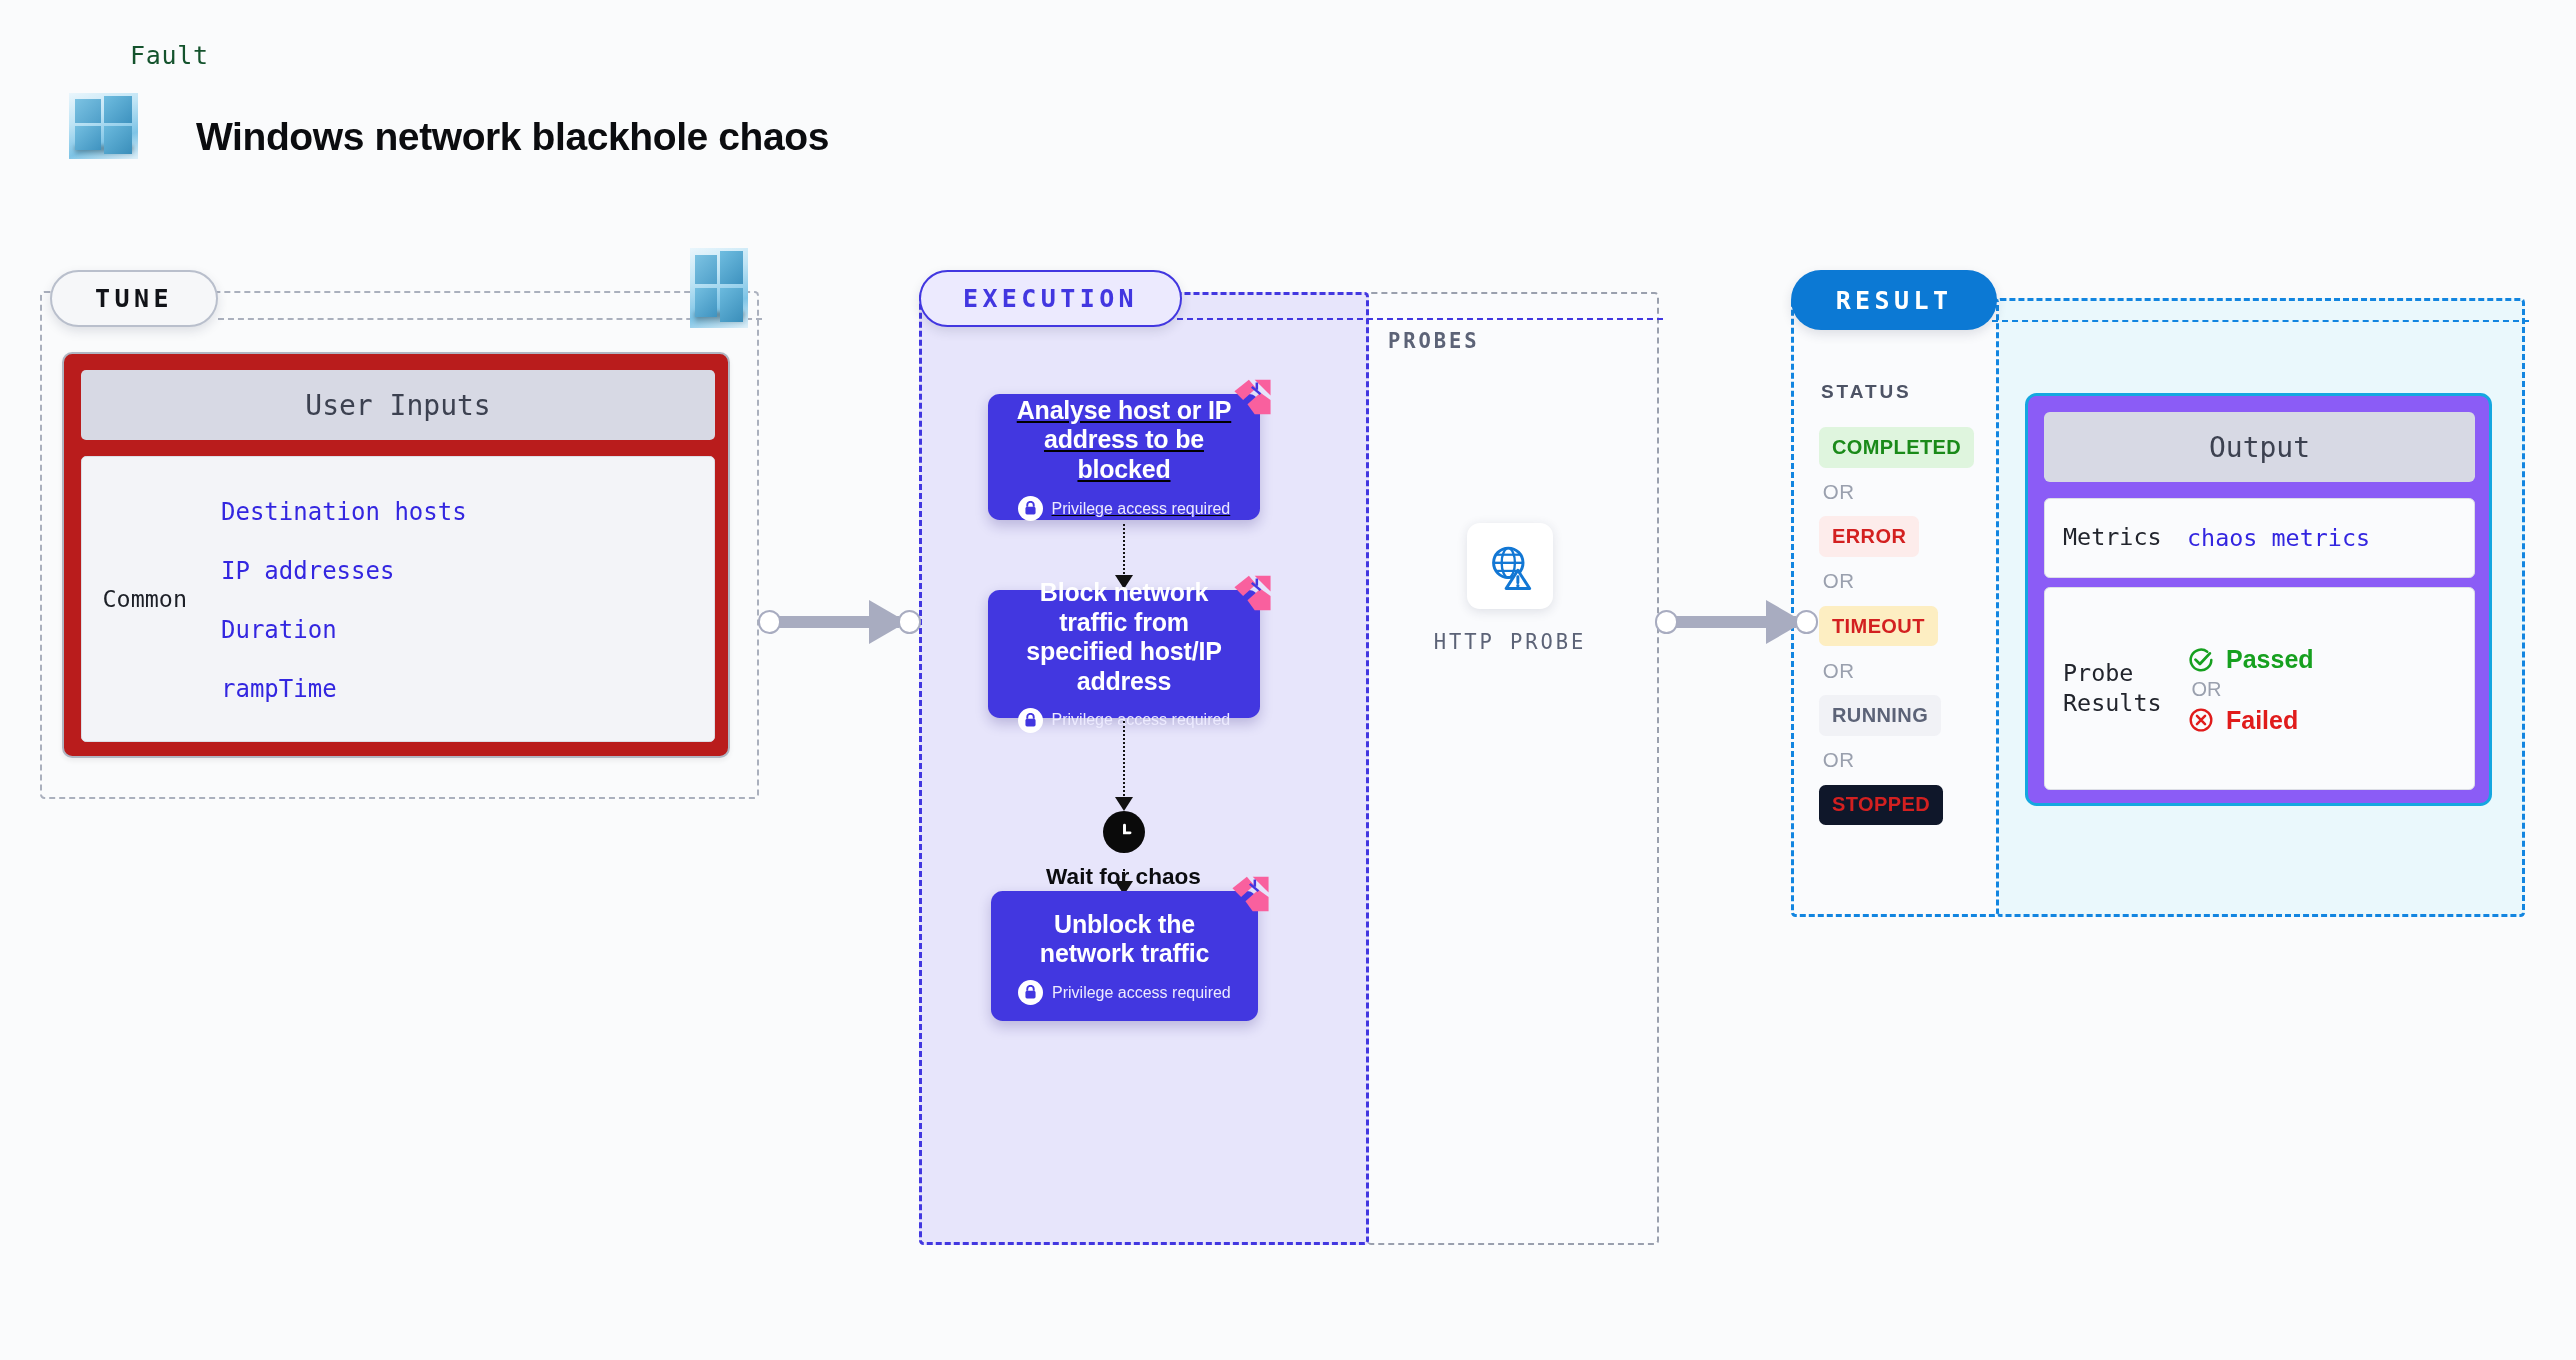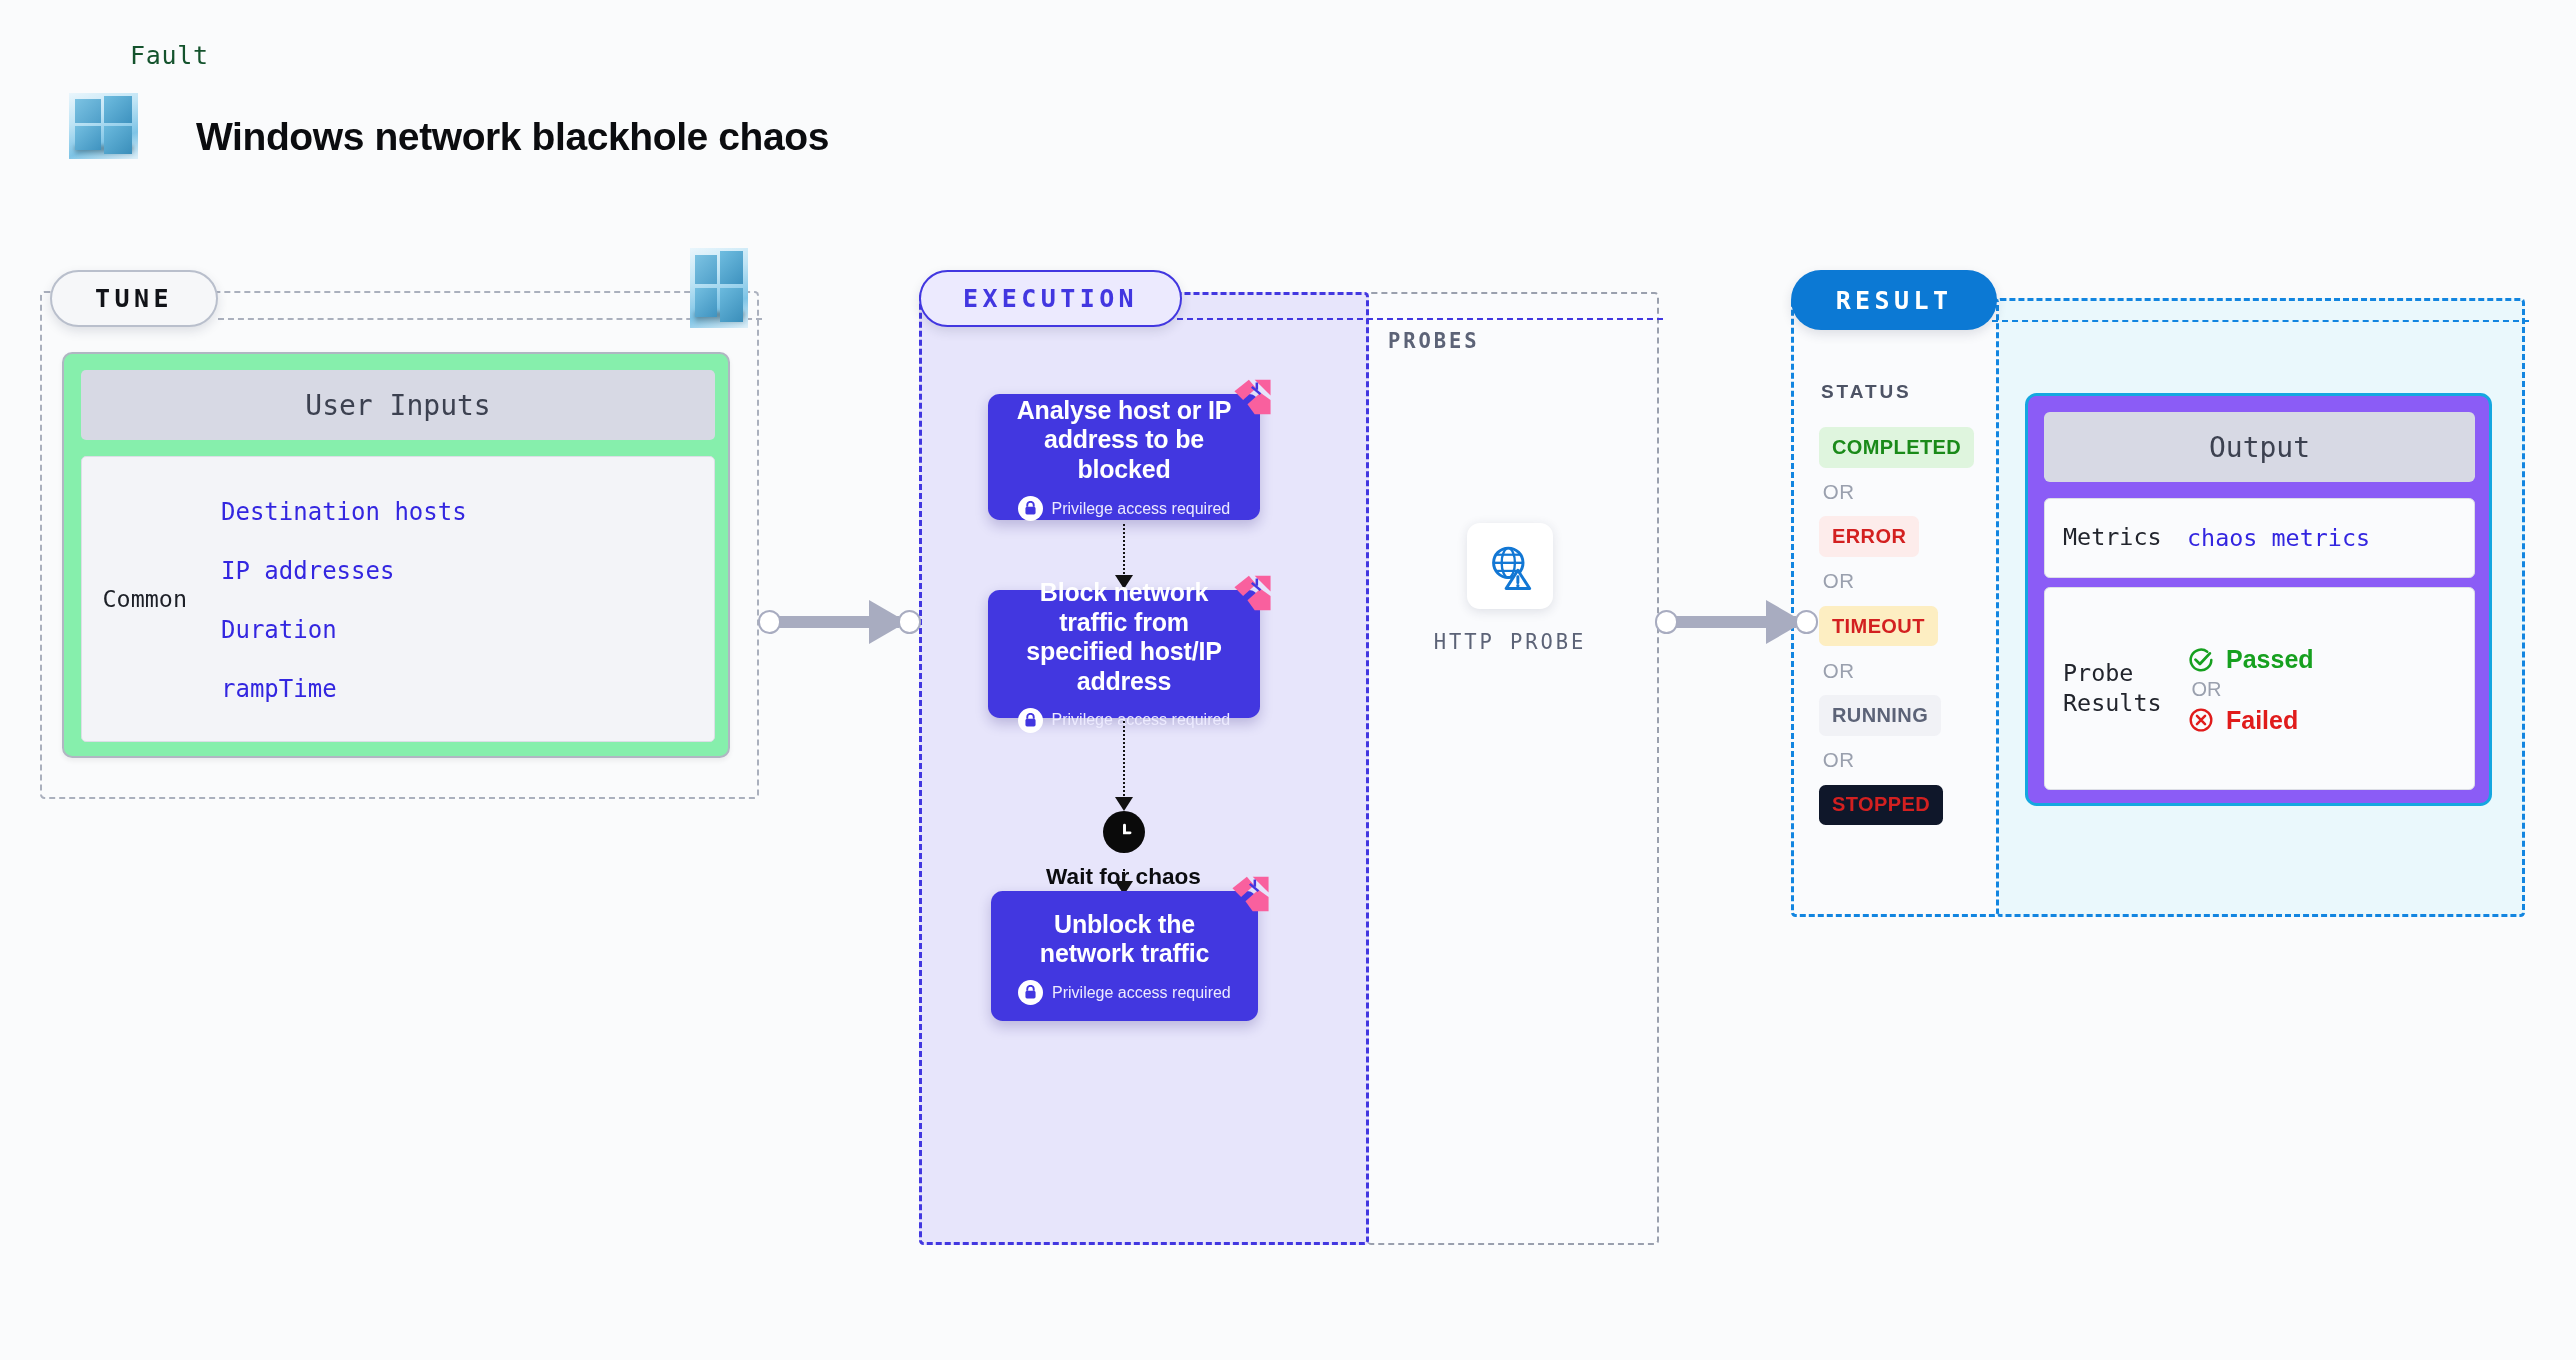--- a/index.html
+++ b/index.html
@@ -71,21 +71,21 @@
   .tail-tune   { left: 218px;  top: 318px; width: 544px;  border-top-color: #aab0bd; }
   .tail-exec   { left: 1177px; top: 318px; width: 486px;  border-top-color: #4237e0; }
   .tail-result { left: 1992px; top: 320px; width: 537px;  border-top-color: #1285e0; }
 
   
   .tune-badge { position: absolute; left: 690px; top: 248px; width: 58px; height: 80px; z-index: 7; }
 
   
   .ui-card {
     position: absolute; left: 62px; top: 352px; width: 668px; height: 406px;
-    background: #86efac; border: 2.9px solid #b0b6c2; border-radius: 10.2px;
+    background: #b91c1c; border: 2.9px solid #b0b6c2; border-radius: 10.2px;
     box-shadow: 0 2.2px 5.1px rgba(0,0,0,.06);
   }
   .ui-header {
     position: absolute; left: 17px; top: 16px; width: 634px; height: 70px;
     background: #d7d9e4; border-radius: 5.1px;
     display: flex; align-items: center; justify-content: center;
     font-family: "DejaVu Sans Mono", monospace; font-size: 28px; color: #3c4150; font-weight: 500;
   }
   .ui-body {
     position: absolute; left: 17px; top: 102px; width: 634px; height: 286px;
@@ -113,21 +113,21 @@
     color: #ffffff; font-weight: bold; font-size: 25px; line-height: 1.18;
     text-align: center; letter-spacing: -0.2px;
   }
   .step-priv { display: flex; align-items: center; gap: 8.8px; margin-top: 11.7px; }
   .lock-badge {
     width: 25px; height: 25px; border-radius: 50%; background: #ffffff;
     display: flex; align-items: center; justify-content: center; flex: 0 0 auto;
   }
   .priv-text { color: #eceafe; font-size: 16px; white-space: nowrap; }
 
-  .step1 { left: 69px; top: 102px; width: 272px; height: 126px; }
+  .step1 { left: 69px; top: 102px; width: 272px; height: 126px; text-decoration: underline; }
   .step2 { left: 69px; top: 298px; width: 272px; height: 128px; }
   .step3 { left: 72px; top: 599px; width: 267px; height: 130px; }
 
   
   .ribbon { position: absolute; right: -11.7px; top: -16px; width: 39px; height: 38px; }
 
   
   .vline { position: absolute; width: 0; border-left: 2.9px dotted #121212; }
   .vl1 { left: 204px; top: 232px; height: 54px; }
   .vl2 { left: 204px; top: 429px; height: 79px; }

